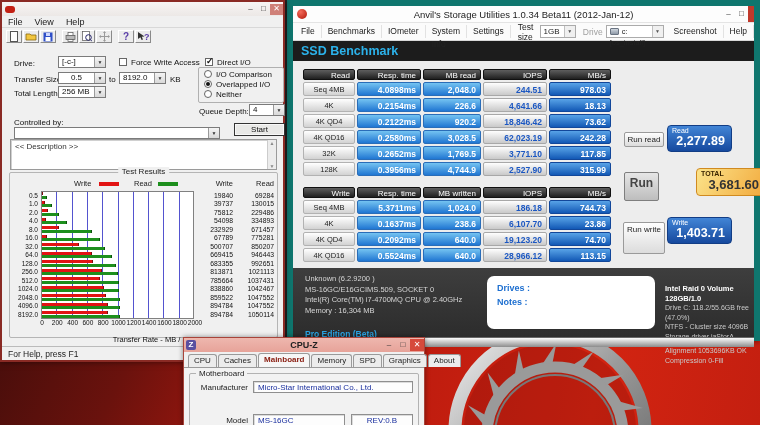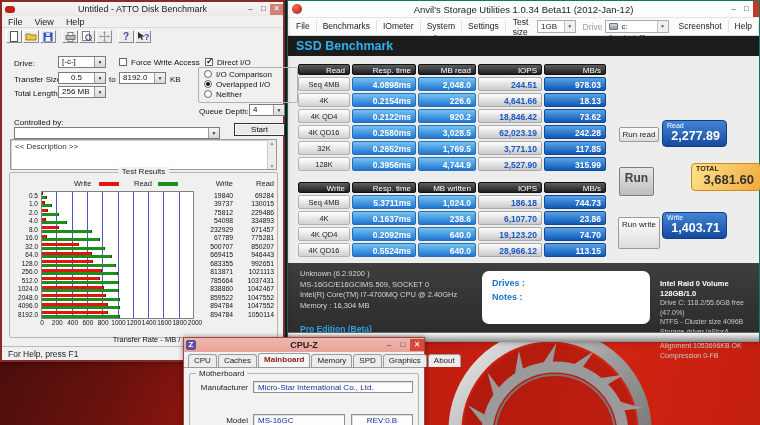--- a/index.html
+++ b/index.html
@@ -33,21 +33,21 @@
   .winbtns{margin-left:auto;display:flex;z-index:1;}
   .winbtns span{width:13px;height:11px;font-size:8px;line-height:10px;text-align:center;color:#333;}
   .winbtns .cl{background:#cf8078;color:#fff;}
   #atto .menubar{height:12px;font-size:9px;color:#222;display:flex;gap:12px;padding:0 6px;align-items:center;border-bottom:1px solid #d8d8d8;}
   #atto .toolbar{height:17px;display:flex;align-items:center;padding:1px 4px;gap:6px;}
   .tgrp{display:flex;gap:1px;}
   .tbtn{width:16px;height:13px;background:#ececec;border:1px solid;border-color:#fff #8a8a8a #8a8a8a #fff;
     display:flex;align-items:center;justify-content:center;}
   #atto .ctrls{position:relative;height:94px;font-size:8px;color:#111;}
   #atto .lab{position:absolute;}
-  #atto .grpbox{position:absolute;left:196px;top:22px;width:100px;height:36px;border:1px solid #b0b0b0;
+  #atto .grpbox{position:absolute;left:196px;top:22px;width:86px;height:36px;border:1px solid #b0b0b0;
     border-radius:2px;padding:2px 0 0 5px;line-height:10px;}
   #atto .startbtn{position:absolute;left:232px;top:78px;width:51px;height:13px;background:#e9e9e7;
     border:1px solid #333;box-shadow:inset 0 0 0 1px #f8f8f8;font-size:8px;text-align:center;line-height:11px;}
   #atto .descbox{position:absolute;left:8px;top:137px;width:267px;height:31px;background:#fff;
     border:1px solid #9a9a9a;box-shadow:inset 1px 1px 0 #d0d0d0;font-size:8px;color:#333;padding:2px 4px;}
   #atto .descbox .sb{position:absolute;right:0;top:0;bottom:0;width:9px;background:#ececec;border-left:1px solid #ccc;
     display:flex;flex-direction:column;justify-content:space-between;font-size:5px;color:#888;text-align:center;}
   #atto .results{position:absolute;left:7px;top:170px;width:269px;height:166px;border:1px solid #b5b5b5;border-radius:2px;}
   #atto .results .glab{position:absolute;top:-6px;left:50%;transform:translateX(-50%);background:#f0f0f0;
     padding:0 4px;font-size:8px;color:#222;text-align:right;}
@@ -64,21 +64,21 @@
   .crow .vw{width:39px;text-align:right;font-size:6.8px;color:#111;}
   .crow .vr{width:41px;text-align:right;font-size:6.8px;color:#111;}
   #atto-ticks{position:relative;height:8px;}
   #atto-ticks span{position:absolute;top:0;transform:translateX(-50%);font-size:6.5px;color:#111;}
   .xlab{text-align:center;font-size:7.5px;color:#111;margin-top:8px;padding-left:20px;}
   #atto .statusbar{position:absolute;left:0;right:0;bottom:0;height:14px;border-top:1px solid #bbb;
     font-size:8.5px;color:#222;padding:2px 6px;background:#f0f0f0;}
 
   
   #anvil{position:absolute;left:287px;top:0;width:473px;height:341px;z-index:2;background:#ededed;
-    border:1px solid #0f766e;box-shadow:0 0 6px rgba(0,0,0,.5);}
+    border:6px solid #0f766e;box-shadow:0 0 6px rgba(0,0,0,.5);}
   #anvil .tbar{height:16px;background:#fdfdfd;position:relative;display:flex;align-items:center;}
   #anvil .tbar .ttl{position:absolute;left:0;right:0;text-align:center;font-size:9.5px;color:#222;}
   #anvil .appico{width:10px;height:10px;border-radius:50%;background:radial-gradient(circle at 35% 30%,#f46a5a,#b01608);margin-left:4px;z-index:1;}
   #anvil .clsliver{width:6px;height:16px;background:#c0392b;z-index:1;}
   #anvil .toolbar{height:19px;background:#fbfbfb;border-top:1px solid #e4e4e4;border-bottom:1px solid #d8d8d8;
     display:flex;align-items:center;font-size:8.5px;color:#222;padding-left:2px;}
   #anvil .toolbar .mi{padding:0 6px;border-right:1px solid #e2e2e2;height:13px;line-height:13px;}
   #anvil .toolbar .lbl{padding:0 3px 0 7px;}
   #anvil .toolbar .lbl.dim{color:#a0a0a0;}
   #anvil .combo{position:relative;background:#fff;border:1px solid #ababab;height:13px;font-size:8px;
@@ -185,21 +185,20 @@
       <polygon points="182.48408403438026,34.096178893225044 192.50067984100738,33.04339225100412 196.4057278245673,13.01074014167068"></polygon>
       <polygon points="212.4053239995883,35.13545465352719 221.98414650450638,38.24780275209409 233.69959902261957,21.535390520961144"></polygon>
       <polygon points="239.31702532286297,48.254945003703426 246.80180909410117,54.99427458202114 264.301957974841,44.49183013135027"></polygon>
       <polygon points="258.56591036027896,71.18617087538024 262.66246828666425,80.38719062447046 282.9213788046893,77.91068201149523"></polygon>
     </g>
 </svg>
 
 <div id="atto">
   <div class="tbar">
     <div class="appico"></div>
-    <div class="ttl">Untitled - ATTO Disk Benchmark</div>
     <div class="winbtns">
       <span>–</span>
       <span>□</span>
       <span class="cl">✕</span>
     </div>
   </div>
   <div class="menubar">
     <span>File</span>
     <span>View</span>
     <span>Help</span>

